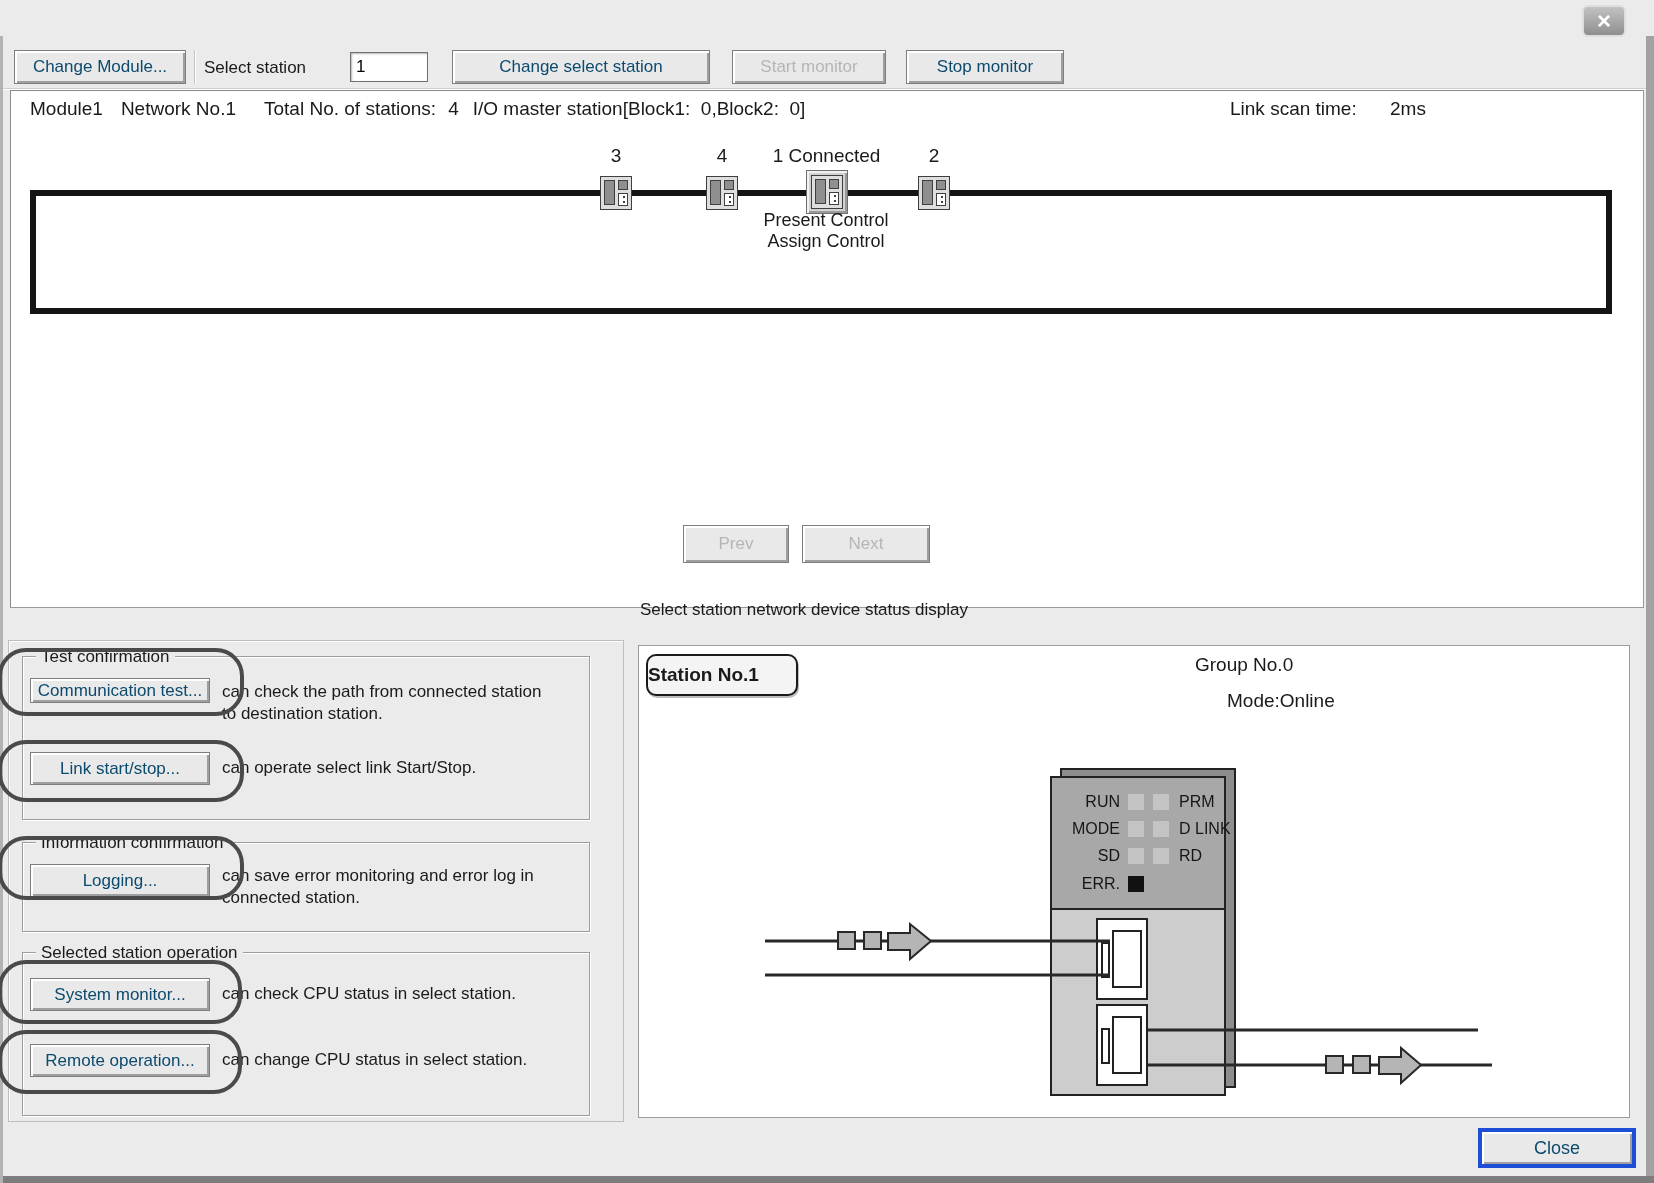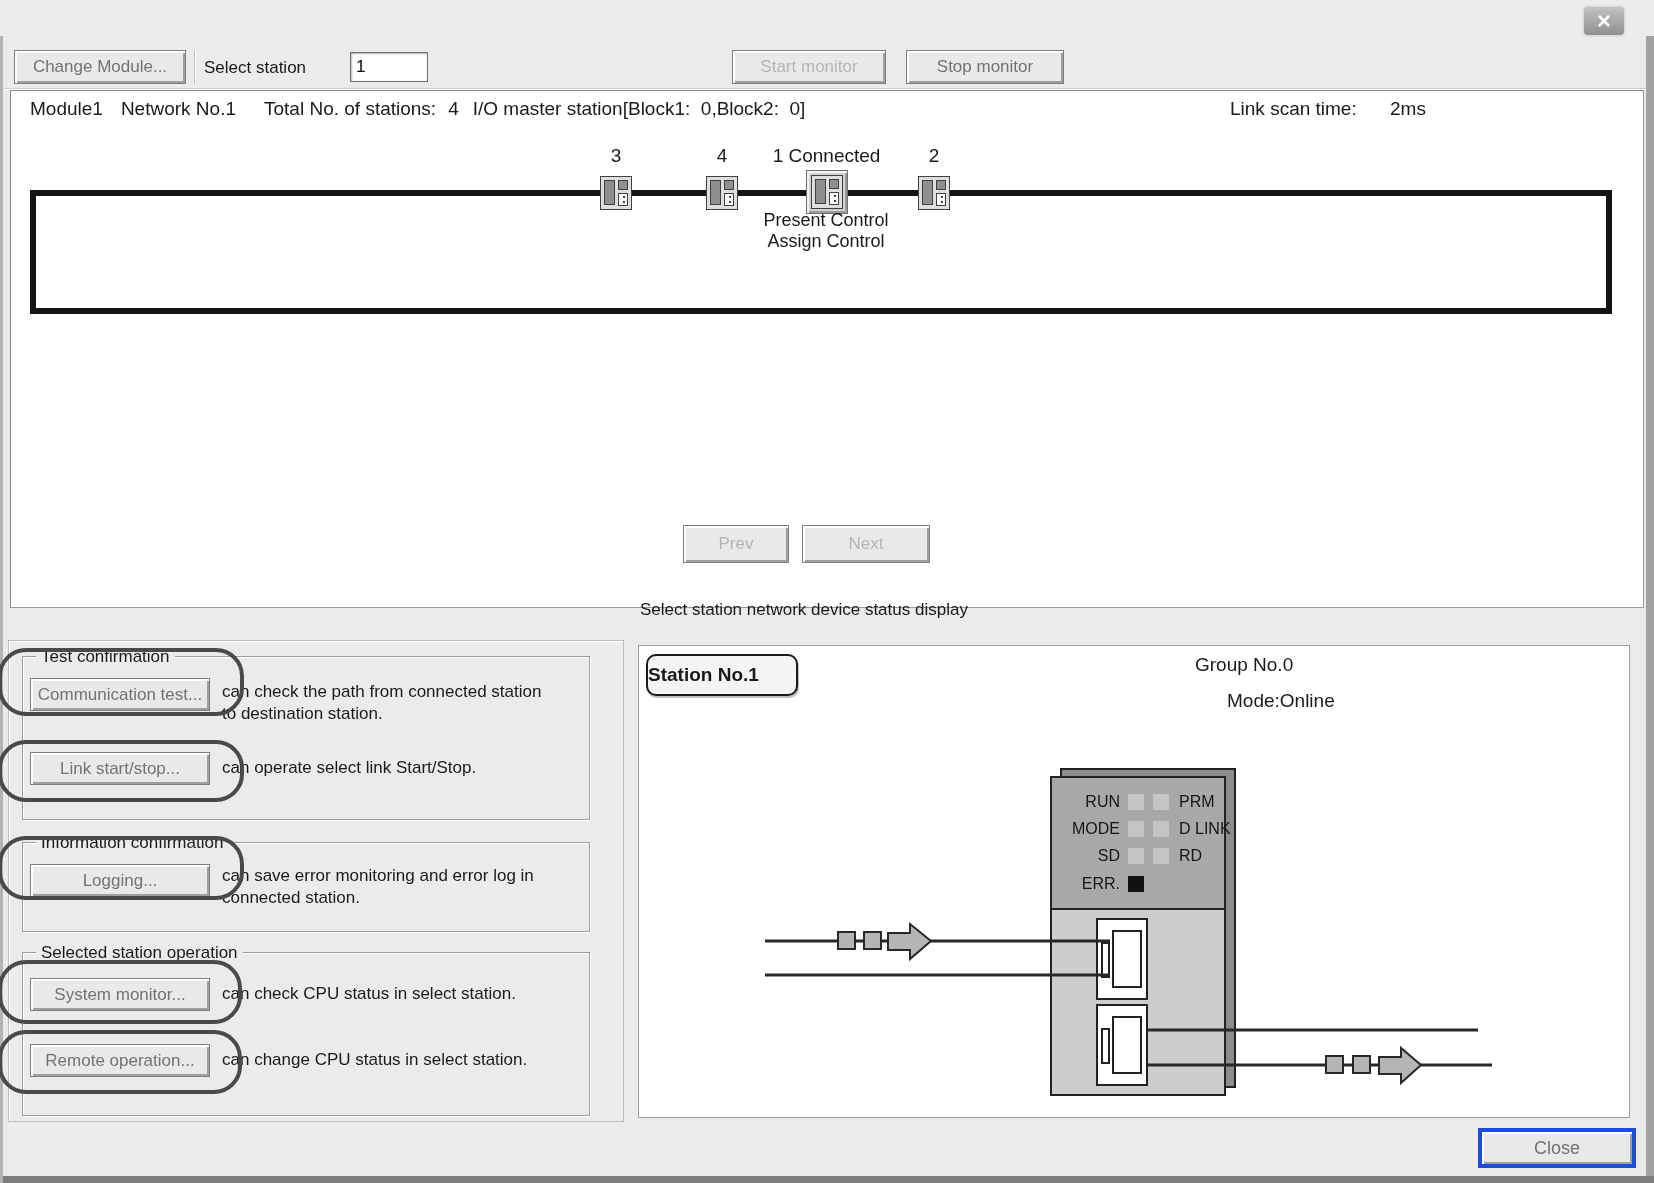--- a/index.html
+++ b/index.html
@@ -11,21 +11,21 @@
     background:linear-gradient(#8a8a8a,#6b6b6b 55%,#5f5f5f);
     display:flex;align-items:center;}
   .titlebar .title{font-size:21px;font-weight:bold;color:#f8f8f8;margin-left:16px;text-shadow:1px 1px 1px #3c3c3c;}
   .close-x{position:absolute;right:28px;top:5px;width:44px;height:32px;
     background:linear-gradient(#c2c2c2,#8f8f8f);border:2px solid #dedede;border-radius:6px;
     color:#fff;font-size:24px;font-weight:bold;display:flex;align-items:center;justify-content:center;line-height:1;}
 
   
   .btn{position:absolute;background:#e9e9e9;border:1px solid #7e7e7e;
     box-shadow:inset 2px 2px 0 #ffffff,inset -2px -2px 0 #9f9f9f;
-    display:flex;align-items:center;justify-content:center;font-size:17px;color:#737373;}
+    display:flex;align-items:center;justify-content:center;font-size:17px;color:#0c4a6e;}
   .btn.disabled{color:#b5b5b5;}
   .btn.default{border:4px solid #1d4ed8;}
 
   .tb-sep{position:absolute;left:194px;top:50px;width:2px;height:34px;background:#c3c3c3;border-right:1px solid #fff;}
   .tb-label{position:absolute;font-size:17px;}
   .tb-input{position:absolute;left:350px;top:52px;width:78px;height:30px;background:#fff;
     border:1px solid #707070;box-shadow:inset 1px 1px 2px #b5b5b5;font-size:17px;padding:0 5px;}
 
   .toolbar-line{position:absolute;left:0;top:88px;width:1654px;height:2px;background:#cfcfcf;border-bottom:1px solid #fff;}
 
@@ -90,20 +90,21 @@
 <body>
 
 <div class="window">
 
   <div class="close-x">×</div>
 
   <div class="btn" style="left:14px;top:50px;width:172px;height:34px;">Change Module...</div>
   <div class="tb-sep"></div>
   <div class="tb-label" style="left:204px;top:58px;">Select station</div>
   <input class="tb-input" value="1" style="">
+  <div class="btn" style="left:452px;top:50px;width:258px;height:34px;">Change select station</div>
   <div class="btn disabled" style="left:732px;top:50px;width:154px;height:34px;">Start monitor</div>
   <div class="btn" style="left:906px;top:50px;width:158px;height:34px;">Stop monitor</div>
   <div class="toolbar-line"></div>
 
   <div class="monitor"></div>
 
   <div class="statusline">
     <span style="margin-right:18px;">Module1</span>
     <span style="margin-right:28px;">Network No.1</span>
     <span style="margin-right:12px;">Total No. of stations:</span>
@@ -149,21 +150,21 @@
 
   <div class="btn disabled" style="left:683px;top:525px;width:106px;height:38px;">Prev</div>
   <div class="btn disabled" style="left:802px;top:525px;width:128px;height:38px;">Next</div>
 
   <div class="section-label">Select station network device status display</div>
 
   <div class="left-panel"></div>
 
   <div class="grp" style="top:656px;height:164px;"></div>
   <div class="grp-legend" style="left:36px;top:647px;">Test confirmation</div>
-  <div class="btn" style="left:30px;top:678px;width:180px;height:33px;">Communication test...</div>
+  <div class="btn" style="left:30px;top:678px;width:180px;height:25px;">Communication test...</div>
   <div class="desc" style="left:222px;top:682px;">can check the path from connected station</div>
   <div class="desc" style="left:222px;top:704px;">to destination station.</div>
   <div class="btn" style="left:30px;top:752px;width:180px;height:33px;">Link start/stop...</div>
   <div class="desc" style="left:222px;top:758px;">can operate select link Start/Stop.</div>
 
   <div class="grp" style="top:842px;height:90px;"></div>
   <div class="grp-legend" style="left:36px;top:833px;">Information confirmation</div>
   <div class="btn" style="left:30px;top:864px;width:180px;height:33px;">Logging...</div>
   <div class="desc" style="left:222px;top:866px;">can save error monitoring and error log in</div>
   <div class="desc" style="left:222px;top:888px;">connected station.</div>

